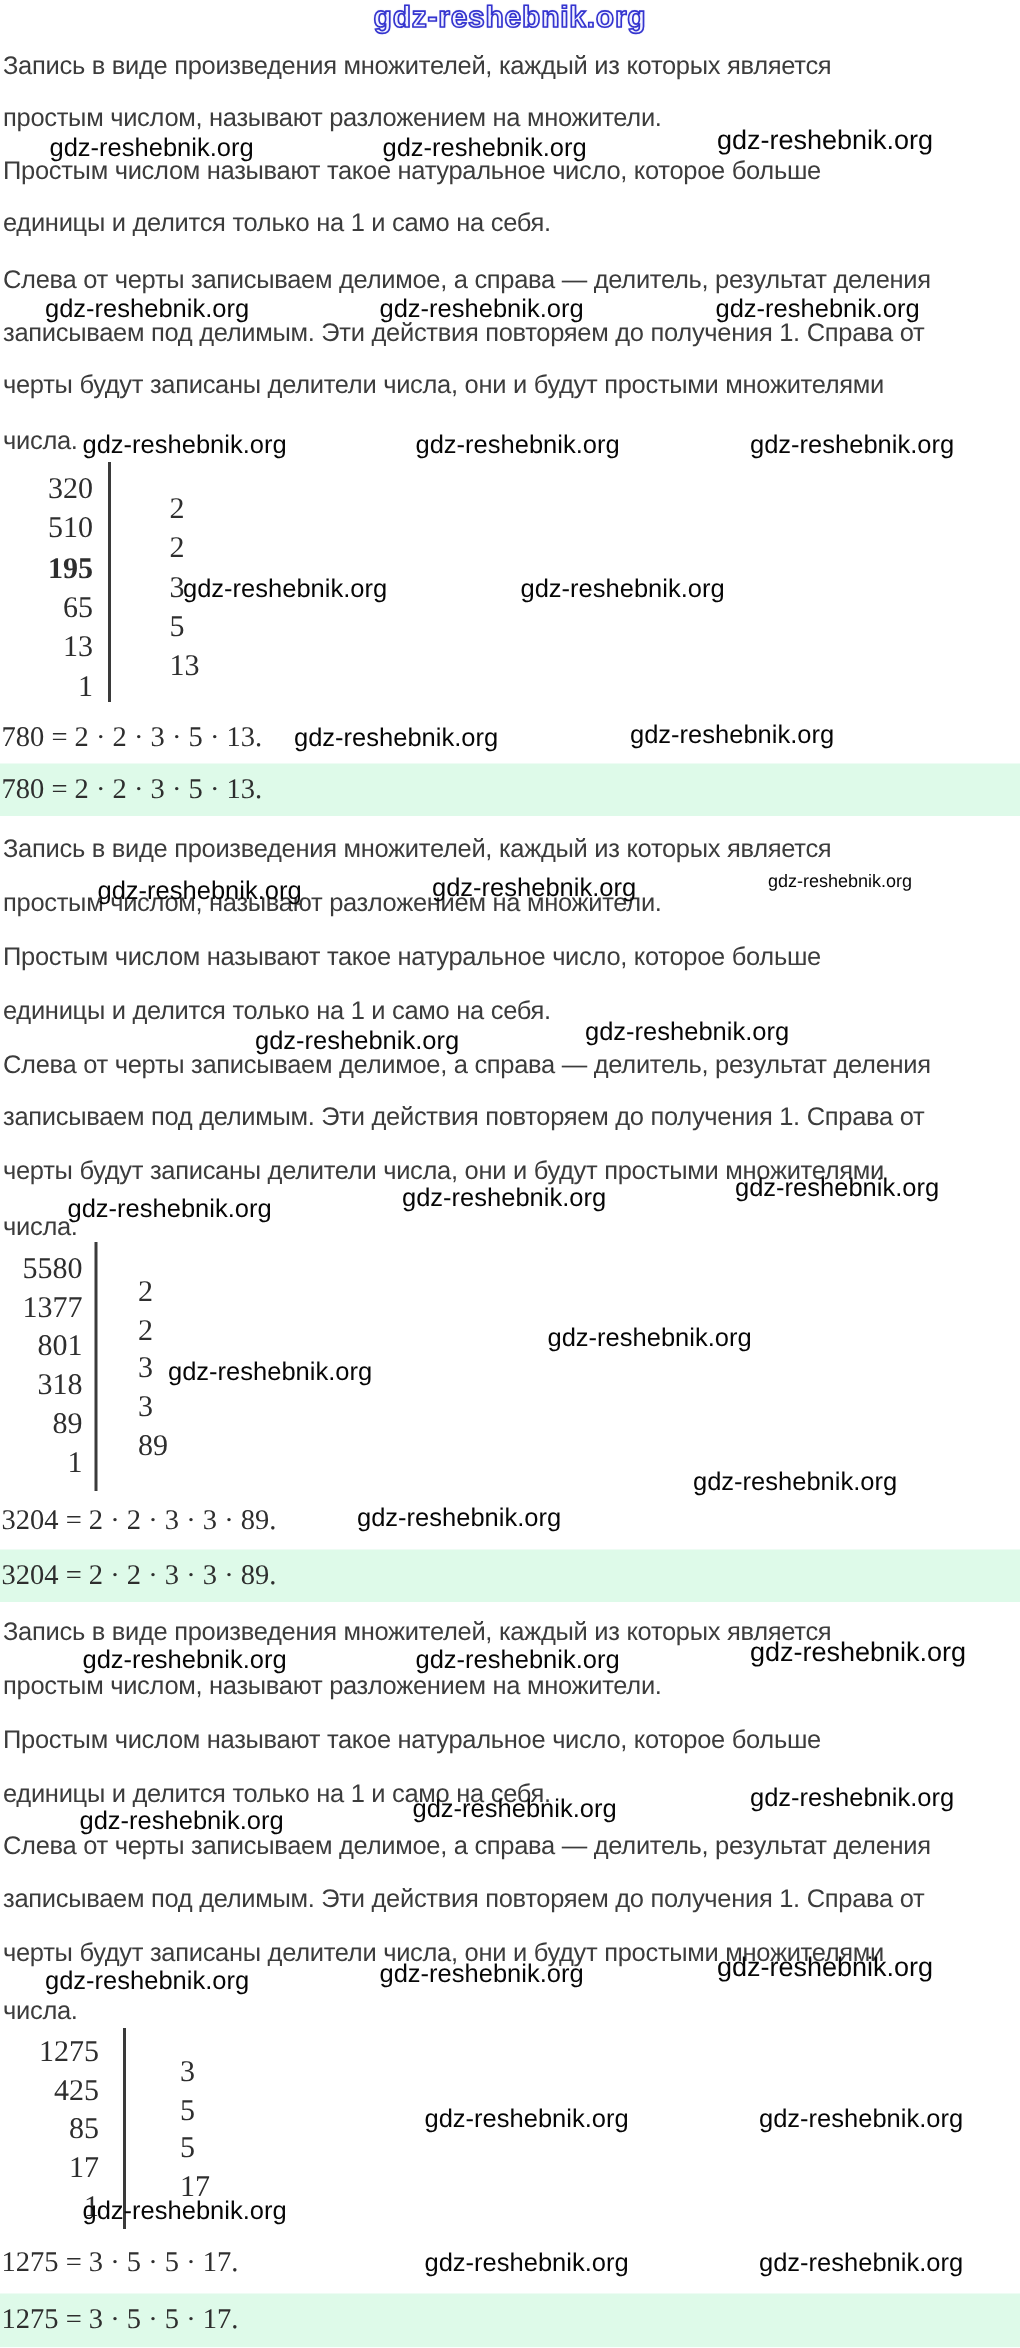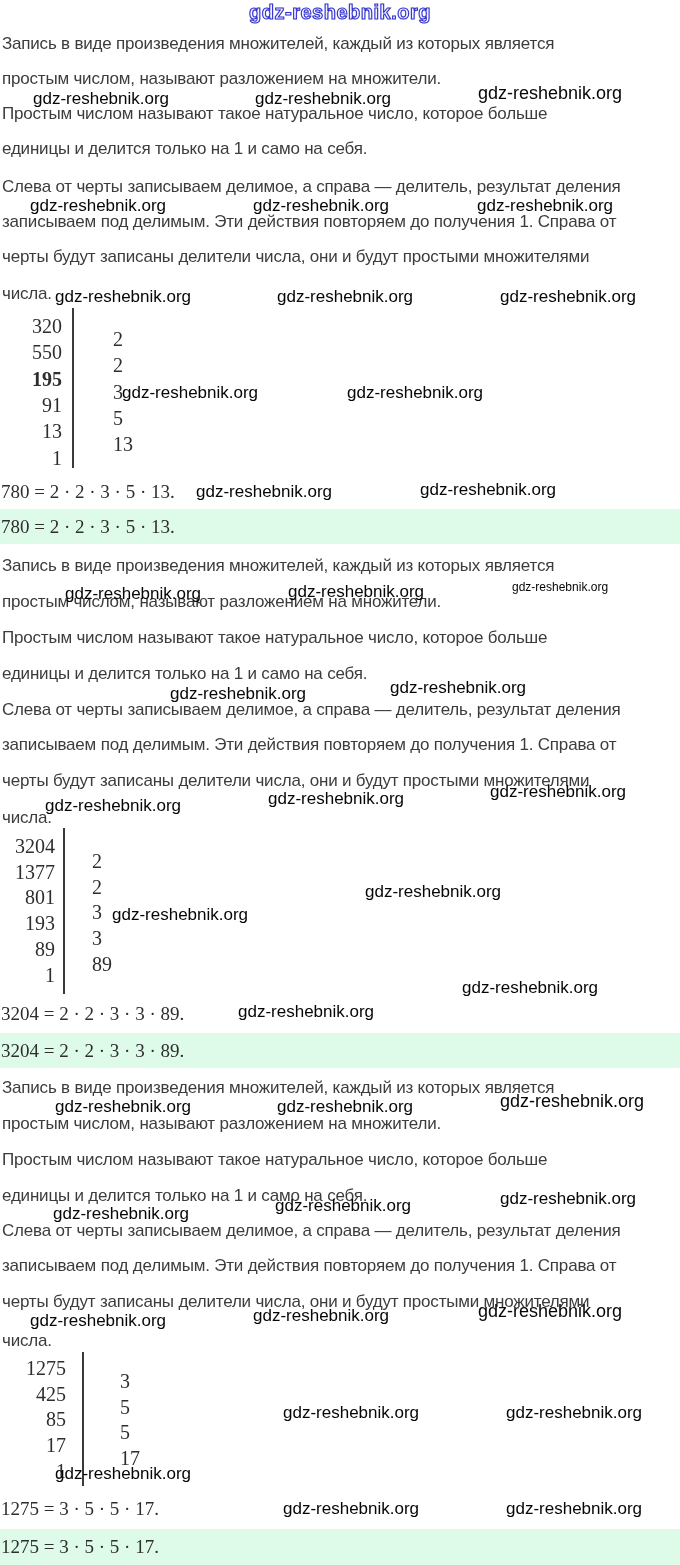--- a/index.html
+++ b/index.html
@@ -55,23 +55,23 @@
   <div class="text-line" style="top:69px">простым числом, называют разложением на множители.</div>
   <div class="text-line" style="top:104px">Простым числом называют такое натуральное число, которое больше</div>
   <div class="text-line" style="top:139px">единицы и делится только на 1 и само на себя.</div>
   <div class="text-line" style="top:177px">Слева от черты записываем делимое, а справа — делитель, результат деления</div>
   <div class="text-line" style="top:212px">записываем под делимым. Эти действия повторяем до получения 1. Справа от</div>
   <div class="text-line" style="top:247px">черты будут записаны делители числа, они и будут простыми множителями</div>
   <div class="text-line" style="top:284px">числа.</div>
 
   <div class="factor-table">
       <span class="dividend" style="left: 0px; width: 62px; top: 316px;">320</span>
-      <span class="dividend" style="left: 0px; width: 62px; top: 342px;">550</span>
+      <span class="dividend" style="left: 0px; width: 62px; top: 342px;">510</span>
       <span class="dividend" style="left: 0px; width: 62px; top: 369px; font-weight: bold;">195</span>
-      <span class="dividend" style="left: 0px; width: 62px; top: 395px;">91</span>
+      <span class="dividend" style="left: 0px; width: 62px; top: 395px;">65</span>
       <span class="dividend" style="left: 0px; width: 62px; top: 421px;">13</span>
       <span class="dividend" style="left: 0px; width: 62px; top: 448px;">1</span>
       <div class="bar" style="left: 72px; top: 308px; height: 160px;"></div>
       <span class="divisor" style="left: 113px; top: 329px;">2</span>
       <span class="divisor" style="left: 113px; top: 355px;">2</span>
       <span class="divisor" style="left: 113px; top: 382px;">3</span>
       <span class="divisor" style="left: 113px; top: 408px;">5</span>
       <span class="divisor" style="left: 113px; top: 434px;">13</span>
     </div>
   <div class="formula" style="top:481px">780 = 2 · 2 · 3 · 5 · 13.</div>
@@ -82,24 +82,24 @@
   <div class="text-line" style="top:556px">Запись в виде произведения множителей, каждый из которых является</div>
   <div class="text-line" style="top:592px">простым числом, называют разложением на множители.</div>
   <div class="text-line" style="top:628px">Простым числом называют такое натуральное число, которое больше</div>
   <div class="text-line" style="top:664px">единицы и делится только на 1 и само на себя.</div>
   <div class="text-line" style="top:700px">Слева от черты записываем делимое, а справа — делитель, результат деления</div>
   <div class="text-line" style="top:735px">записываем под делимым. Эти действия повторяем до получения 1. Справа от</div>
   <div class="text-line" style="top:771px">черты будут записаны делители числа, они и будут простыми множителями</div>
   <div class="text-line" style="top:808px">числа.</div>
 
   <div class="factor-table">
-      <span class="dividend" style="left: 0px; width: 55px; top: 836px;">3204</span>
+      <span class="dividend" style="left: 0px; width: 55px; top: 836px;">5580</span>
       <span class="dividend" style="left: 0px; width: 55px; top: 862px;">1377</span>
       <span class="dividend" style="left: 0px; width: 55px; top: 887px;">801</span>
-      <span class="dividend" style="left: 0px; width: 55px; top: 913px;">193</span>
+      <span class="dividend" style="left: 0px; width: 55px; top: 913px;">318</span>
       <span class="dividend" style="left: 0px; width: 55px; top: 939px;">89</span>
       <span class="dividend" style="left: 0px; width: 55px; top: 965px;">1</span>
       <div class="bar" style="left: 63px; top: 828px; height: 166px;"></div>
       <span class="divisor" style="left: 92px; top: 851px;">2</span>
       <span class="divisor" style="left: 92px; top: 877px;">2</span>
       <span class="divisor" style="left: 92px; top: 902px;">3</span>
       <span class="divisor" style="left: 92px; top: 928px;">3</span>
       <span class="divisor" style="left: 92px; top: 954px;">89</span>
     </div>
   <div class="formula" style="top:1003px">3204 = 2 · 2 · 3 · 3 · 89.</div>

